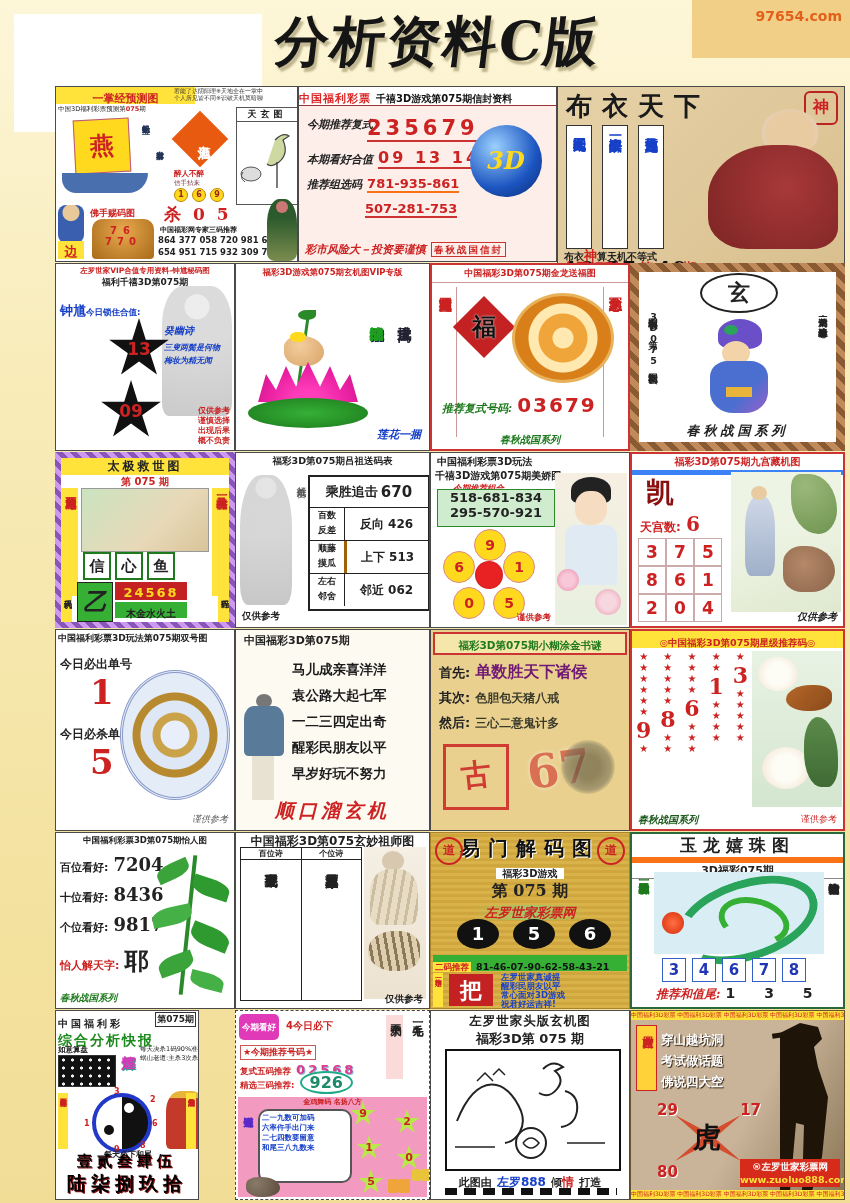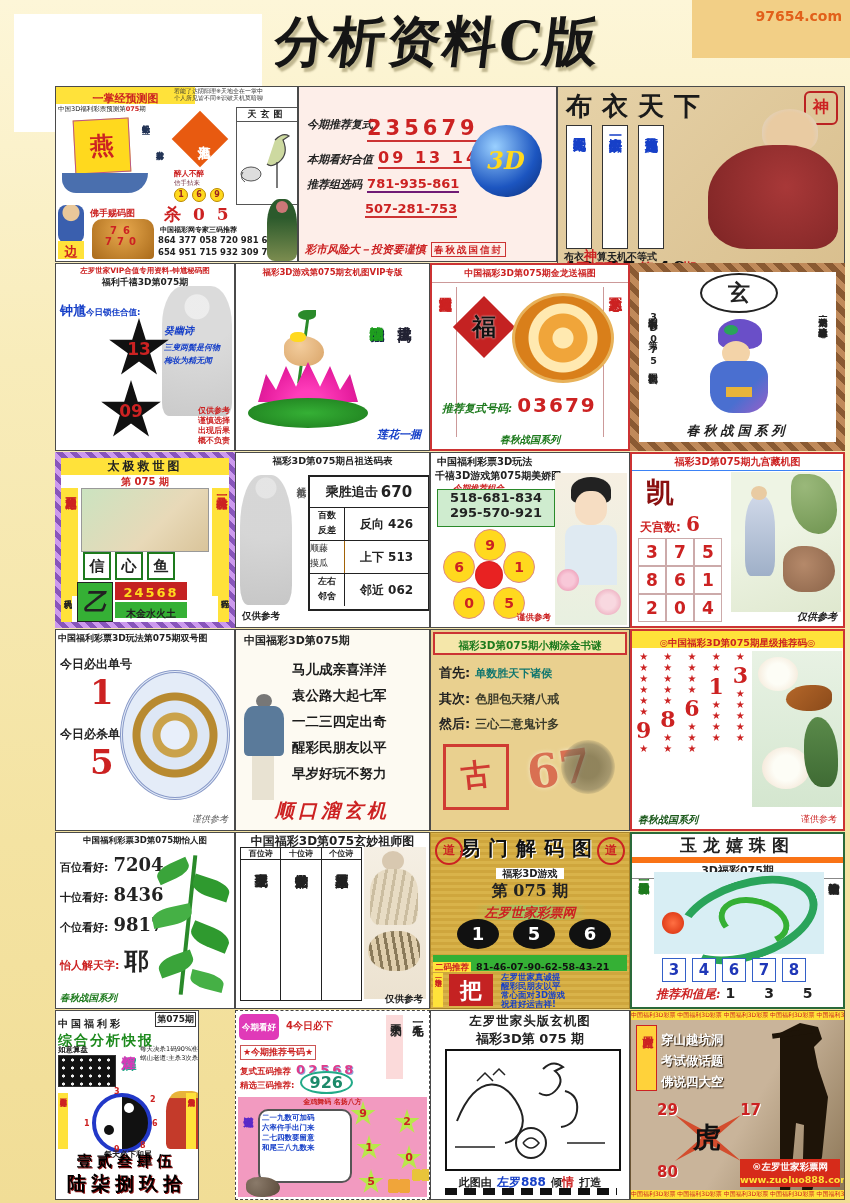--- a/index.html
+++ b/index.html
@@ -82,27 +82,31 @@
   <div class="abs red b ser" style="left:108px;top:116px;font-size:17px;letter-spacing:3px;">杀 0 5</div>
   <div class="abs b" style="left:104px;top:138px;font-size:7px;">中国福彩网专家三码推荐</div>
   <div class="abs b" style="left:102px;top:148px;font-size:8.5px;">864 377 058 720 981 670</div>
   <div class="abs b" style="left:102px;top:160px;font-size:8.5px;">654 951 715 932 309 784</div>
   <div class="abs" style="right:0;top:112px;width:30px;height:62px;background:linear-gradient(180deg,#2c5a2c 30%,#7b8c4f);border-radius:40% 40% 8px 8px;">
     <div style="width:12px;height:12px;background:#c77;border-radius:50%;margin:2px auto;"></div>
     </div>
 </div>
 
 <div class="card" style="left:298px;top:86px;width:259px;height:176px;background:#fdeee9;">
+  <div class="abs" style="left:0;top:0;width:100%;height:18px;background:#fff;border-bottom:1px solid #933;white-space:nowrap;">
+    <span class="b" style="font-size:11px;color:#d22;text-shadow:0 0 1px #fff;letter-spacing:1px;">中国福利彩票</span>
+    <span class="b" style="font-size:10px;color:#111;">千禧3D游戏第075期信封资料</span>
+  </div>
   <div class="abs" style="left:8px;top:26px;width:175px;">
     <div><span class="b ser" style="font-size:11px;font-style:italic;">今期推荐复式</span></div>
     <div class="red b" style="font-size:21px;letter-spacing:4px;border-bottom:2px solid #c33;width:150px;margin-left:60px;margin-top:-16px;">235679</div>
     <div style="margin-top:6px;"><span class="b ser" style="font-size:11px;font-style:italic;">本期看好合值</span>
       <span class="red b" style="font-size:16px;letter-spacing:3px;border-bottom:2px solid #c33;">09 13 14</span></div>
     <div style="margin-top:6px;"><span class="b ser" style="font-size:11px;font-style:italic;">推荐组选码</span>
-      <span class="red b" style="font-size:13px;border-bottom:2px solid #701a75;">781-935-861</span></div>
+      <span class="red b" style="font-size:13px;border-bottom:2px solid #f97316;">781-935-861</span></div>
     <div style="margin-top:6px;margin-left:58px;"><span class="red b" style="font-size:13px;border-bottom:2px solid #c33;">507-281-753</span></div>
   </div>
   <div class="abs" style="right:14px;top:38px;width:72px;height:72px;border-radius:50%;background:radial-gradient(circle at 35% 30%,#9ad0ff,#1c55c0 60%,#0a2a70);text-align:center;">
     <span class="b ser" style="color:#ffd91e;font-size:24px;line-height:72px;font-style:italic;">3D</span></div>
   <div class="abs" style="left:6px;bottom:4px;white-space:nowrap;">
     <span class="red b ser" style="font-size:11px;font-style:italic;">彩市风险大－投资要谨慎</span>
     <span class="red b" style="font-size:9.5px;border:1px solid #c33;padding:1px 2px;letter-spacing:2px;">春秋战国信封</span>
   </div>
 </div>
 
@@ -225,21 +229,21 @@
   <div class="abs" style="left:72px;top:22px;width:118px;height:132px;border:2px solid #222;">
     <div style="border-bottom:1px solid #222;height:30px;display:flex;align-items:center;justify-content:center;gap:3px;">
       <span class="b" style="font-size:13px;">乘胜追击</span>
       <span class="b" style="font-size:15px;">670</span>
       </div>
     <div style="border-bottom:1px solid #222;height:32px;display:flex;">
       <div style="width:34px;border-right:1px solid #222;font-size:9px;font-weight:bold;line-height:15px;text-align:center;"><span>百数</span><br><span>反差</span></div>
       <div class="b" style="flex:1;font-size:12px;text-align:center;line-height:32px;">反向 426</div>
       </div>
     <div style="border-bottom:1px solid #222;height:32px;display:flex;">
-      <div style="width:34px;border-right:1px solid #a16207;font-size:9px;font-weight:normal;line-height:15px;"><span>顺藤</span><br><span>摸瓜</span></div>
+      <div style="width:34px;border-right:3px solid #a16207;font-size:9px;font-weight:bold;line-height:15px;text-align:center;"><span>顺藤</span><br><span>摸瓜</span></div>
       <div class="b" style="flex:1;font-size:12px;text-align:center;line-height:32px;">上下 513</div>
       </div>
     <div style="height:32px;display:flex;">
       <div style="width:34px;border-right:1px solid #222;font-size:9px;font-weight:bold;line-height:15px;text-align:center;"><span>左右</span><br><span>邻舍</span></div>
       <div class="b" style="flex:1;font-size:12px;text-align:center;line-height:32px;">邻近 062</div>
       </div>
   </div>
   <div class="abs b" style="left:6px;bottom:4px;font-size:9.5px;">仅供参考</div>
 </div>
 
@@ -263,21 +267,21 @@
     <div class="abs" style="left:16px;top:4px;width:40px;height:26px;background:#222;border-radius:50% 50% 20% 20%;"></div>
     <div class="abs" style="left:20px;top:18px;width:32px;height:34px;background:#f6ddc2;border-radius:45%;"></div>
     <div class="abs" style="left:10px;top:52px;width:52px;height:60px;background:#dfeaf2;border-radius:20% 20% 0 0;"></div>
     <div class="abs" style="left:2px;top:96px;width:22px;height:22px;background:radial-gradient(circle,#f8c8d8 40%,#e88aa8);border-radius:50%;"></div>
     <div class="abs" style="left:40px;top:116px;width:26px;height:26px;background:radial-gradient(circle,#f8d8e0 40%,#e89ab0);border-radius:50%;"></div>
   </div>
   <div class="abs red b" style="right:78px;bottom:3px;font-size:8.5px;">谨供参考</div>
 </div>
 
 <div class="card" style="left:630px;top:452px;width:215px;height:176px;border:2px solid #c33;">
-  <div class="red b cn" style="font-size:10px;border-bottom:1px solid #3b82f6;padding:1px 0;">福彩3D第075期九宫藏机图</div>
+  <div class="red b cn" style="font-size:10px;border-bottom:5px solid #3b82f6;padding:1px 0;">福彩3D第075期九宫藏机图</div>
   <div class="abs b ser" style="left:14px;top:20px;font-size:28px;color:#8a1010;">凯</div>
   <div class="abs" style="left:8px;top:58px;"><span class="red b" style="font-size:12px;">天宫数:</span>
     <span class="red b ser" style="font-size:20px;">6</span></div>
   <div class="abs" style="left:6px;top:84px;">
     <div style="display:flex;">
         <span class="cellg" style="width:26px;height:26px;font-size:17px;line-height:26px;">3</span>
         <span class="cellg" style="width:26px;height:26px;font-size:17px;line-height:26px;">7</span>
         <span class="cellg" style="width:26px;height:26px;font-size:17px;line-height:26px;">5</span>
       </div>
     <div style="display:flex;">
@@ -324,21 +328,21 @@
     <div>一二三四定出奇</div>
     <div>醒彩民朋友以平</div>
     <div>早岁好玩不努力</div>
   </div>
   <div class="abs red b ser cn" style="left:0;right:0;bottom:6px;font-size:19px;font-style:italic;letter-spacing:4px;">顺口溜玄机</div>
 </div>
 
 <div class="card" style="left:430px;top:629px;width:200px;height:202px;background:#e9d08f;">
   <div class="cn" style="background:#f5e7aa;border:2px solid #c33;margin:2px;"><span class="b" style="font-size:10.5px;color:#1d7a1d;">福彩3D第075期小糊涂金书谜</span></div>
   <div class="abs" style="left:8px;top:30px;line-height:24px;">
-    <div><span class="b" style="font-size:13px;">首先:</span> <span class="b ser" style="font-size:11px;color:#0f766e;">单数胜天下诸侯</span></div>
+    <div><span class="b" style="font-size:13px;">首先:</span> <span class="b ser" style="font-size:16px;color:#701a75;">单数胜天下诸侯</span></div>
     <div><span class="b" style="font-size:13px;">其次:</span> <span class="b ser" style="font-size:12px;color:#3a3a2a;">色胆包天猪八戒</span></div>
     <div><span class="b" style="font-size:13px;">然后:</span> <span class="b ser" style="font-size:12px;color:#3a3a2a;">三心二意鬼计多</span></div>
   </div>
   <div class="abs cn" style="left:12px;top:114px;width:60px;height:60px;border:3px solid #c22;opacity:.85;">
     <span class="red b ser" style="font-size:30px;line-height:56px;transform:rotate(-6deg);display:inline-block;">古</span></div>
   <div class="abs red b ser" style="left:96px;top:112px;font-size:46px;opacity:.55;transform:rotate(-8deg);text-shadow:0 0 4px #fff;">67</div>
   <div class="abs" style="right:14px;top:110px;width:54px;height:54px;background:radial-gradient(circle,#55513a 30%,#7a745a 60%,transparent 75%);border-radius:50%;opacity:.6;"></div>
 </div>
 
 <div class="card" style="left:630px;top:629px;width:215px;height:202px;border:2px solid #c33;">
@@ -400,24 +404,20 @@
     <div class="abs" style="left:40px;top:128px;width:34px;height:16px;background:#45b045;border-radius:0 50%;transform:rotate(14deg);"></div>
   </div>
 </div>
 
 <div class="card" style="left:235px;top:832px;width:195px;height:177px;">
   <div class="b cn" style="font-size:12px;padding-top:0;">中国福彩3D第075玄妙祖师图</div>
   <div class="abs" style="left:4px;top:14px;width:120px;height:152px;border:1px solid #222;display:flex;">
     <div style="flex:1;border-right:1px solid #222;display:flex;flex-direction:column;align-items:center;">
       <span class="b" style="font-size:8px;border-bottom:1px solid #222;width:100%;text-align:center;">百位诗</span>
       <span class="vt ser b" style="font-size:13px;margin-top:4px;">有去无来不成理</span>
-      </div>
-    <div style="flex:1;border-right:1px solid #222;display:flex;flex-direction:column;align-items:center;">
-      <span class="b" style="font-size:8px;border-bottom:1px solid #222;width:100%;text-align:center;">十位诗</span>
-      <span class="vt ser b" style="font-size:13px;margin-top:4px;">半世韶光多蝶梦</span>
       </div>
     <div style="flex:1;display:flex;flex-direction:column;align-items:center;">
       <span class="b" style="font-size:8px;border-bottom:1px solid #222;width:100%;text-align:center;">个位诗</span>
       <span class="vt ser b" style="font-size:13px;margin-top:4px;">穿崖贯石出厚地</span>
       </div>
   </div>
   <div class="abs" style="left:128px;top:14px;width:62px;height:152px;background:linear-gradient(180deg,#f5efe4,#ece2d0);">
     <div class="abs" style="left:18px;top:4px;width:22px;height:20px;background:#d8c8b0;border-radius:50%;"></div>
     <div class="abs" style="left:6px;top:22px;width:48px;height:56px;background:repeating-linear-gradient(100deg,#e8dcc4 0 6px,#cbbda0 6px 9px);border-radius:40% 40% 20% 20%;"></div>
     <div class="abs" style="left:4px;top:84px;width:52px;height:40px;background:repeating-linear-gradient(80deg,#e0cfae 0 5px,#8a7a5a 5px 8px);border-radius:50% 40% 40% 50%;"></div>

